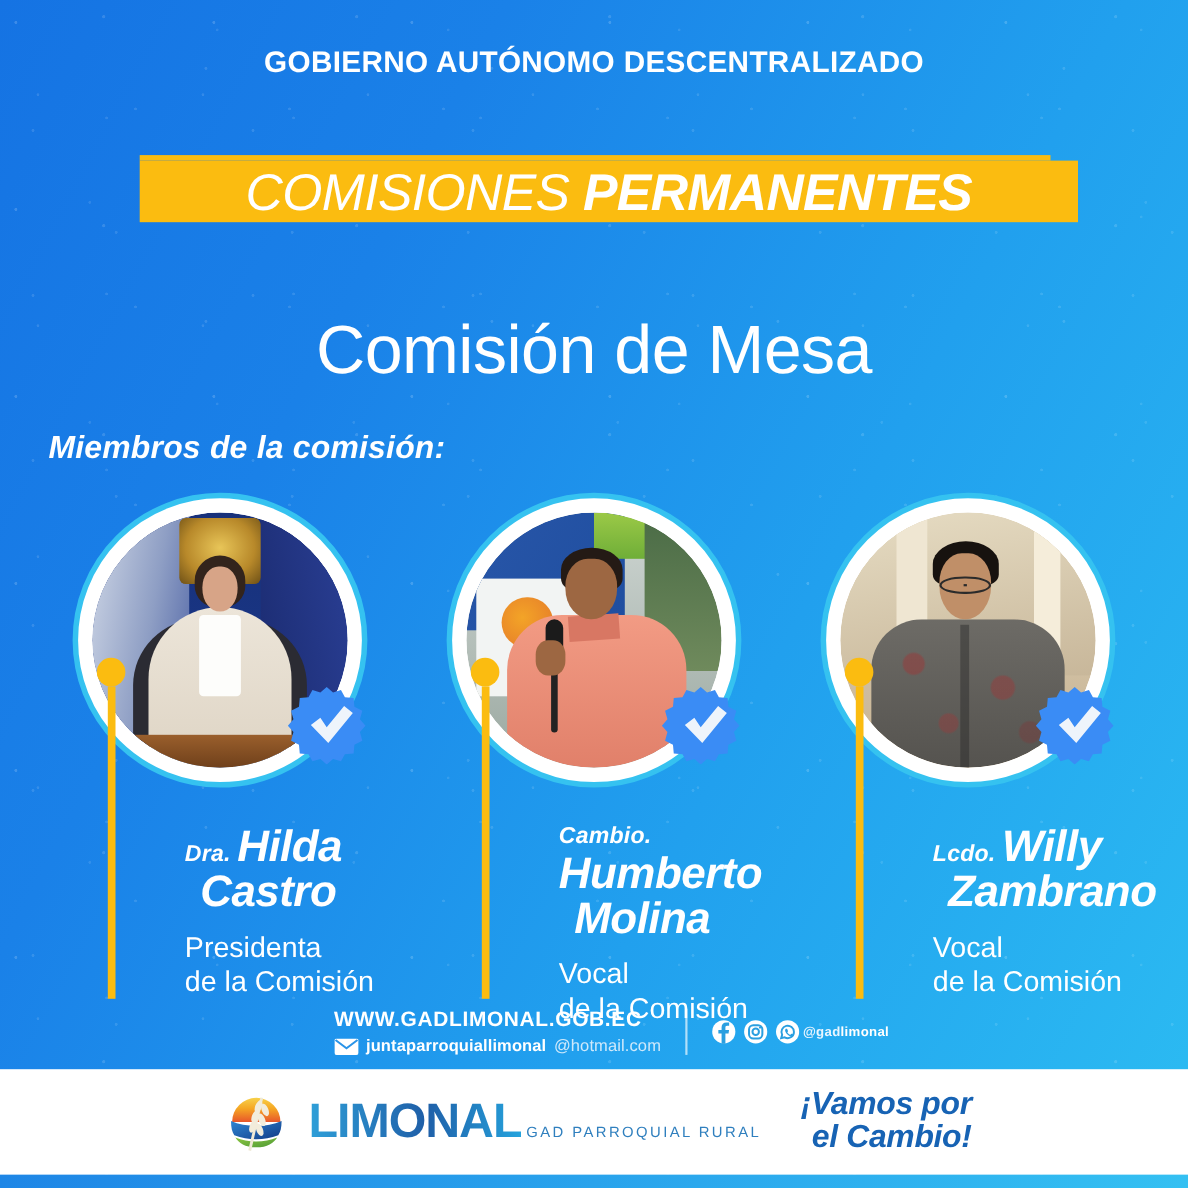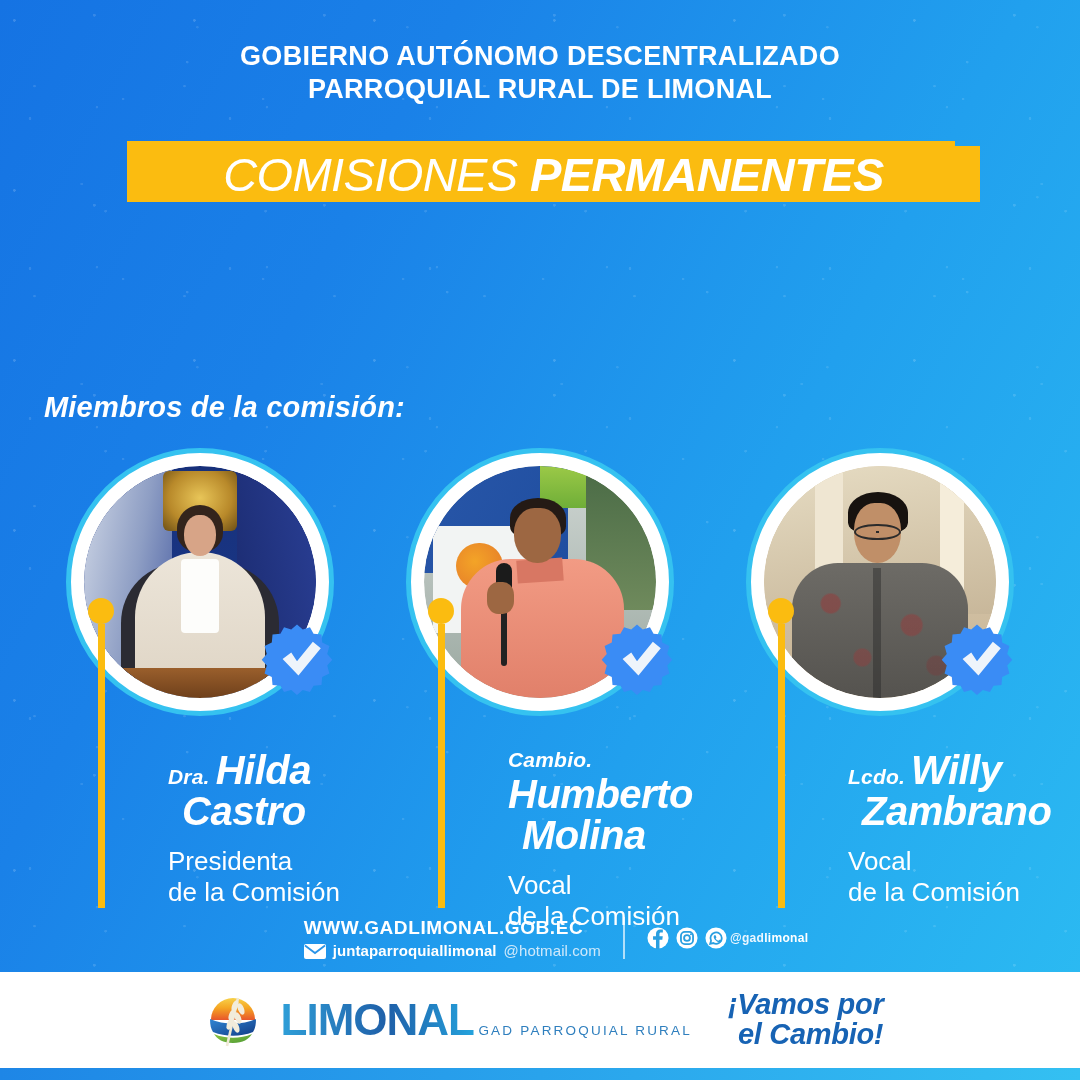--- a/index.html
+++ b/index.html
@@ -231,29 +231,29 @@
     background:linear-gradient(90deg,#1e86e6,#34c0f2);}
 </style>
 </head>
 <body>
 
 <div class="poster">
   <div class="texture"></div>
 
   <div class="org">
     <span>GOBIERNO AUTÓNOMO DESCENTRALIZADO</span>
-    <span>PARROQUIAL RURAL DE LIMONAL</span>
   </div>
 
   <div class="rule-top"></div>
   <div class="banner">
     <span class="b1">COMISIONES </span>
       <span class="b2">PERMANENTES</span>
   </div>
 
+  <div class="commission">Comisión de Mesa</div>
   <div class="members-label">Miembros de la comisión:</div>
 
   <div class="cards">
 
     <div class="card c0">
       <div class="ring">
         <div class="ring-inner">
           <div class="photo p0">
             <div class="bg-left"></div>
               <div class="bg-right"></div>

